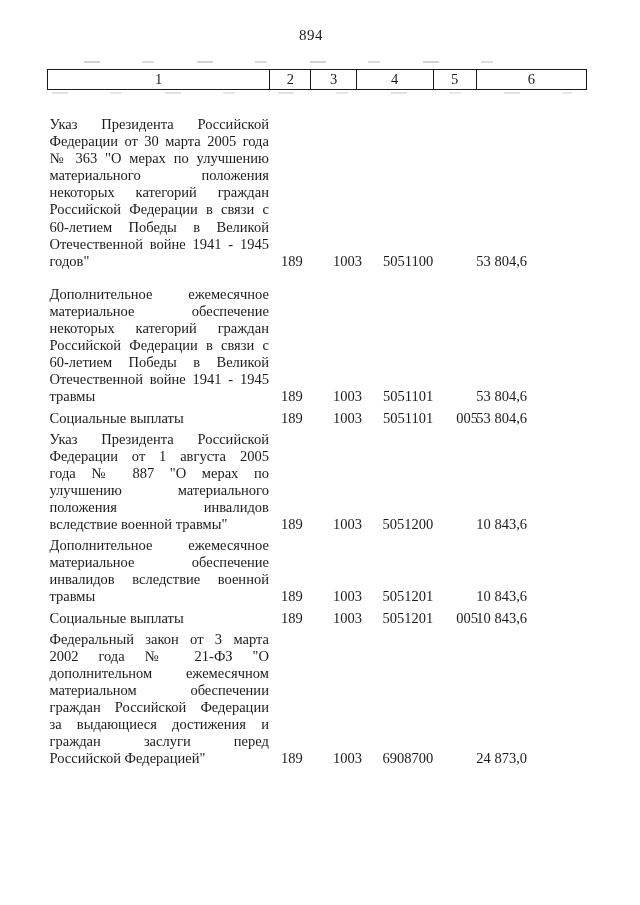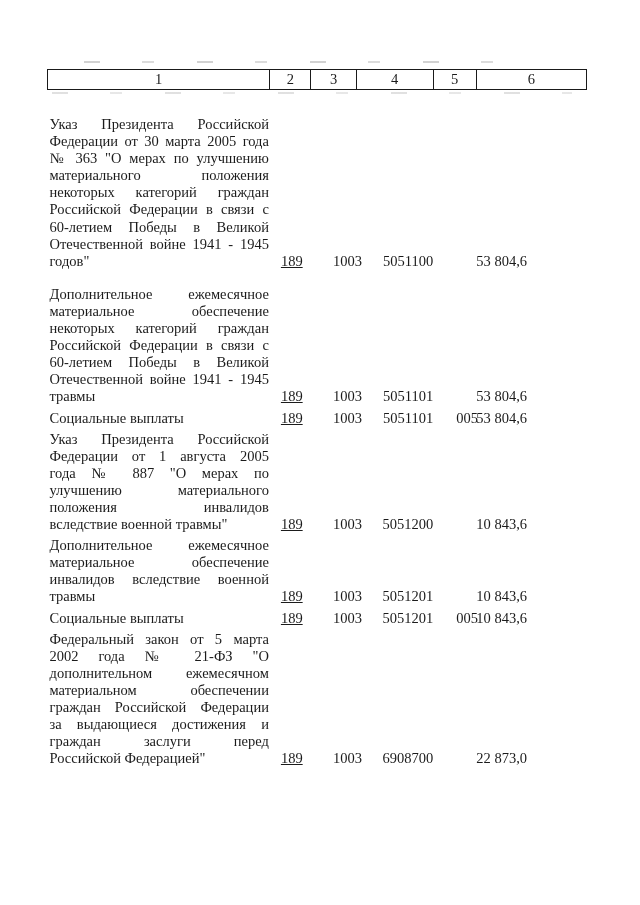--- a/index.html
+++ b/index.html
@@ -59,39 +59,40 @@
   tbody td {
     border: none;
     padding: 4px 0 0 0;
     vertical-align: bottom;
     line-height: 17.1px;
   }
   tbody tr:first-child td { padding-top: 26px; }
   tbody tr.gap-row td     { padding-top: 16px; }
 
   td.c1 { padding-left: 2px;  padding-right: 1px; }
-  td.c2 { padding-left: 11px; text-align: left; text-decoration: underline; }
+  td.c2 { padding-left: 11px; text-align: left; }
   td.c3 { padding-left: 22px; text-align: right; }
   td.c4 { padding-left: 22px; text-align: right; }
   td.c5 { padding-left: 23px; text-align: right; }
   td.c6 { padding-right: 2px; }
 
   .tline {
     text-align: justify;
     text-align-last: justify;
   }
   .tline-last {
     text-align-last: left;
   }
 </style>
 </head>
 <body>
 
 <div class="page">
 
+  <div class="page-number">894</div>
 
   <div class="artifact artifact-top"></div>
   <div class="artifact artifact-bottom"></div>
 
   <table class="budget">
     <colgroup>
       <col style="width:222px">
       <col style="width:41px">
       <col style="width:45px">
       <col style="width:77px">
@@ -186,31 +187,31 @@
             <div class="tline tline-last">Социальные выплаты</div>
           </td>
         <td class="c2">189</td>
         <td class="c3">1003</td>
         <td class="c4">5051201</td>
         <td class="c5">005</td>
         <td class="c6">10 843,6</td>
       </tr>
       <tr>
         <td class="c1">
-            <div class="tline">Федеральный закон от 5 марта</div>
+            <div class="tline">Федеральный закон от 3 марта</div>
             <div class="tline">2002 года № 21-ФЗ "О</div>
             <div class="tline">дополнительном ежемесячном</div>
             <div class="tline">материальном обеспечении</div>
             <div class="tline">граждан Российской Федерации</div>
             <div class="tline">за выдающиеся достижения и</div>
             <div class="tline">граждан заслуги перед</div>
             <div class="tline tline-last">Российской Федерацией"</div>
           </td>
         <td class="c2">189</td>
         <td class="c3">1003</td>
         <td class="c4">6908700</td>
         <td class="c5"></td>
-        <td class="c6">22 873,0</td>
+        <td class="c6">24 873,0</td>
       </tr>
     </tbody>
   </table>
 
 </div>
 
 </body></html>

